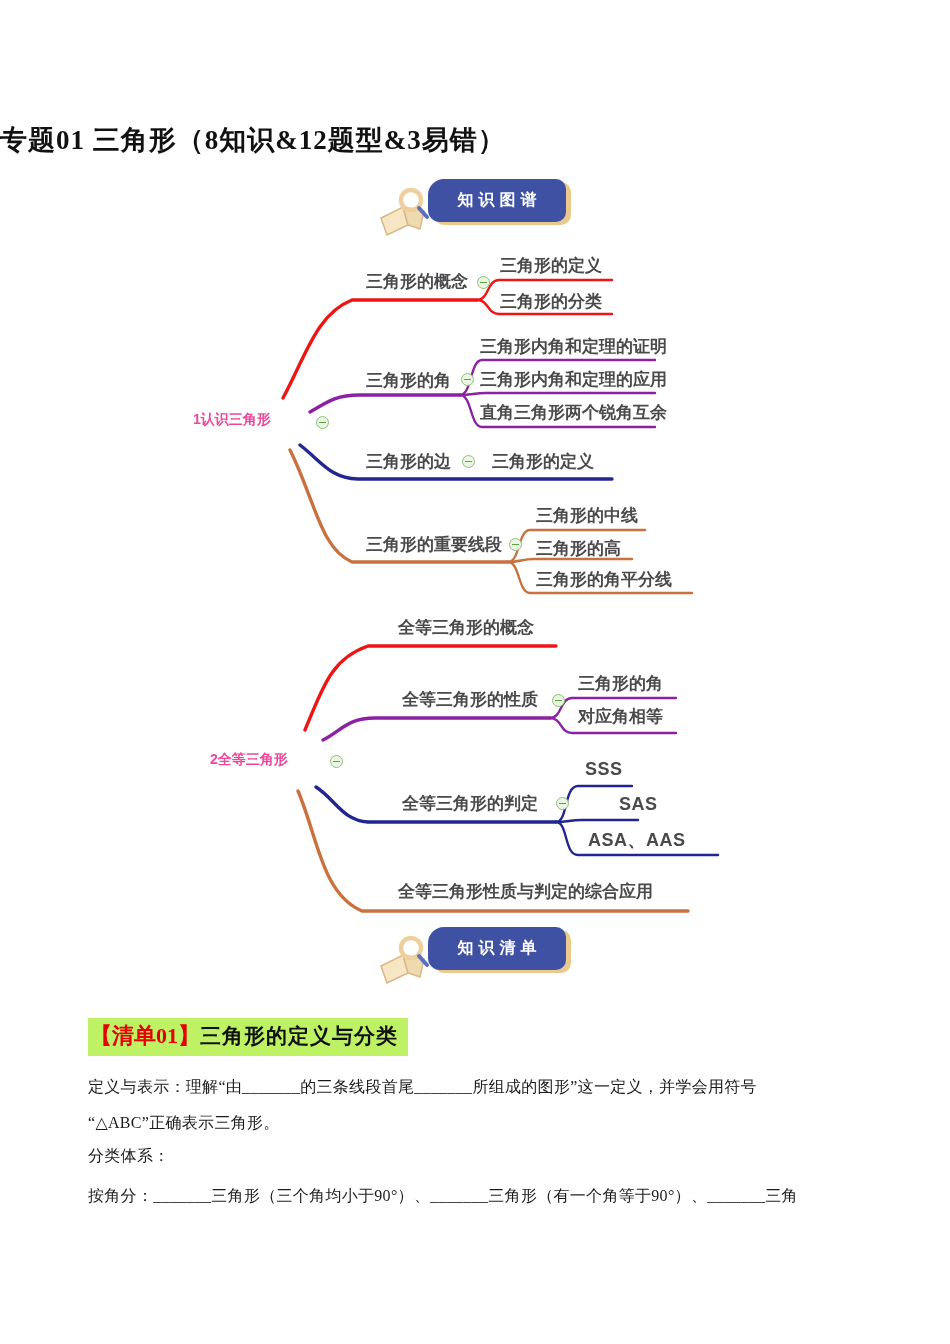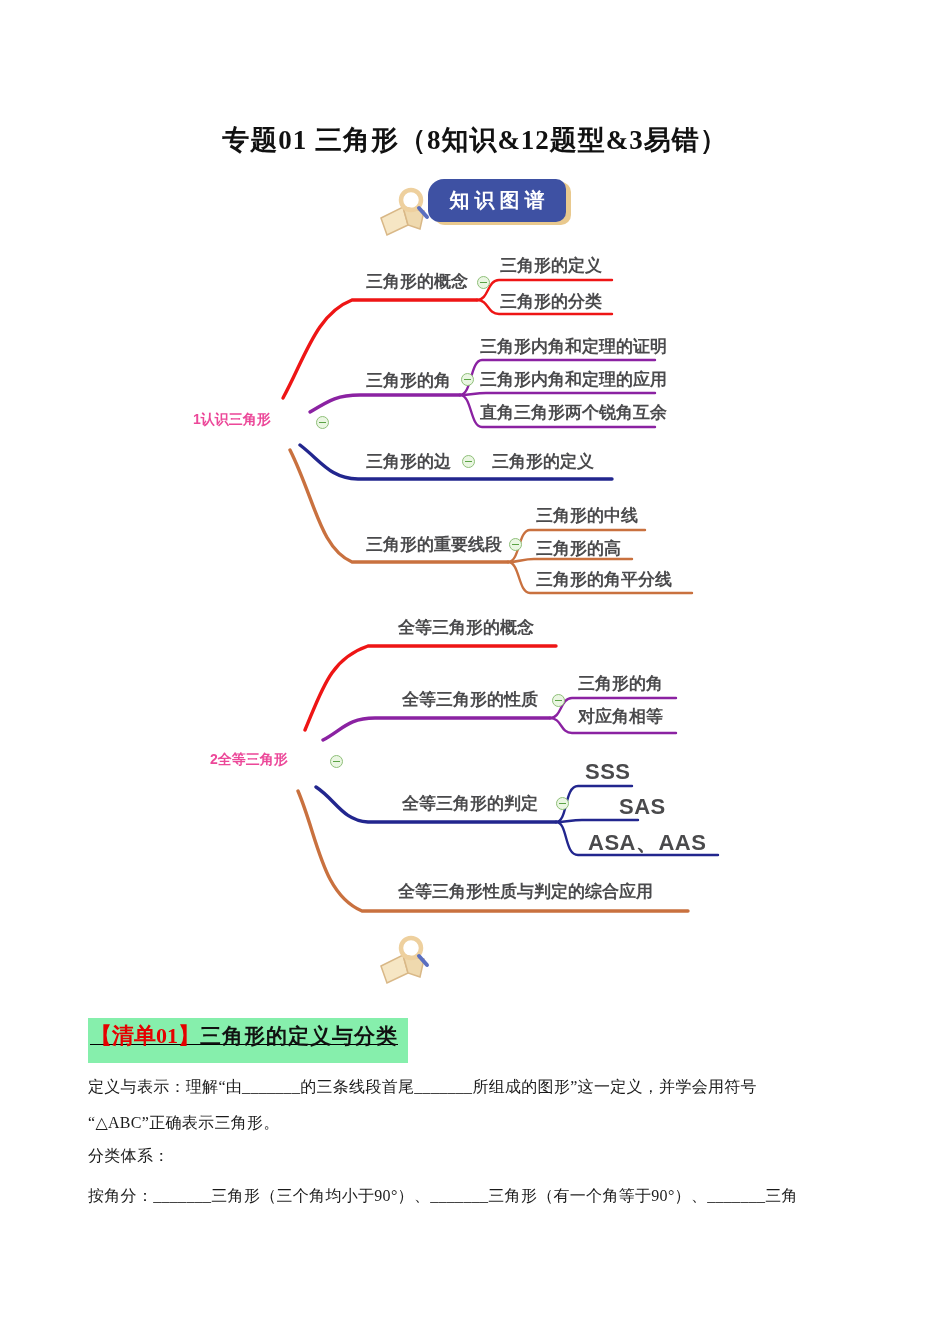--- a/index.html
+++ b/index.html
@@ -1,56 +1,56 @@
 <!DOCTYPE html>
 <html><head>
 <meta charset="utf-8">
 <style>
   html,body{margin:0;padding:0;}
   body{
     width:950px;height:1344px;position:relative;background:#ffffff;
     font-family:"Liberation Sans",sans-serif;overflow:hidden;
   }
   .doc-title{
-    position:absolute;left:0;top:122px;width:950px;text-align:center;
+    position:absolute;left:0;top:122px;width:950px;
     font-family:"Liberation Serif",serif;font-weight:bold;font-size:27px;color:#111;
     letter-spacing:1px;white-space:nowrap;
   }
   
   .badge{position:absolute;width:230px;height:70px;}
   .badge-box{
     position:absolute;left:53px;top:3px;width:138px;height:43px;
     background:#3e51a3;border-radius:16px 10px 10px 12px;
     box-shadow:5px 3px 0 #e9c98e;
     display:flex;align-items:center;justify-content:center;
-    color:#ffffff;font-weight:bold;font-size:20px;letter-spacing:5px;
+    color:#ffffff;font-weight:bold;font-size:16px;letter-spacing:5px;
     text-indent:5px;white-space:nowrap;z-index:4;
   }
   .badge-icon{position:absolute;left:0;top:8px;z-index:5;}
   
   .mindmap-svg{position:absolute;left:0;top:0;z-index:1;}
   .mnode{
     position:absolute;z-index:3;white-space:nowrap;
     font-weight:bold;font-size:17px;color:#4a4a4c;line-height:1.1;
   }
   .mnode.root{font-size:14px;color:#ec4899;text-align:right;}
-  .mnode.latin{font-size:22px;letter-spacing:0.5px;}
+  .mnode.latin{font-size:18px;letter-spacing:0.5px;}
   .minus{
     position:absolute;width:13px;height:13px;border-radius:50%;
     background:#eaf6e2;border:1.5px solid #8fbf79;box-sizing:border-box;
     z-index:4;
   }
   .minus::before{
     content:"";position:absolute;left:2px;right:2px;top:4.5px;
     border-top:1.5px solid #5ba345;
   }
   
   .listing-header{
-    position:absolute;z-index:2;background:#86efac;
-    padding:3px 10px 12px 2px;white-space:nowrap;text-decoration:underline;
+    position:absolute;z-index:2;background:#bef264;
+    padding:3px 10px 5px 2px;white-space:nowrap;
   }
   .listing-header .tag{
     font-family:"Liberation Serif",serif;font-weight:bold;font-size:22px;color:#e60000;
   }
   .listing-header .ttl{
     font-weight:bold;font-size:21px;color:#111;letter-spacing:1px;
   }
   .bodyline{
     position:absolute;left:88px;width:790px;z-index:2;
     font-family:"Liberation Serif",serif;font-size:16px;color:#1b1b1b;
@@ -109,20 +109,21 @@
   <div class="badge-box">知识图谱</div>
 </div>
 
 <div class="badge" style="left:375px;top:924px">
   <svg class="badge-icon" width="62" height="58" viewBox="0 0 62 58">
     <path d="M6 34 L28 23 L33 41 L12 51 Z" fill="#f6e6c4" stroke="#d9b887" stroke-width="1.5"></path>
     <path d="M28 23 L49 27 L45 45 L33 41 Z" fill="#efd9ae" stroke="#d9b887" stroke-width="1.5"></path>
     <circle cx="36" cy="16" r="10" fill="none" stroke="#eed09e" stroke-width="4.5"></circle>
     <line x1="44" y1="24" x2="52" y2="33" stroke="#5b6fc0" stroke-width="4" stroke-linecap="round"></line>
   </svg>
+  <div class="badge-box">知识清单</div>
 </div>
 
 <div class="mnode root" style="left:193px;top:412px">1认识三角形</div>
 <div class="minus" style="left:316px;top:416px"></div>
 
 <div class="mnode" style="left:366px;top:273px">三角形的概念</div>
 <div class="minus" style="left:477px;top:276px"></div>
 <div class="mnode" style="left:500px;top:257px">三角形的定义</div>
 <div class="mnode" style="left:500px;top:293px">三角形的分类</div>
 

